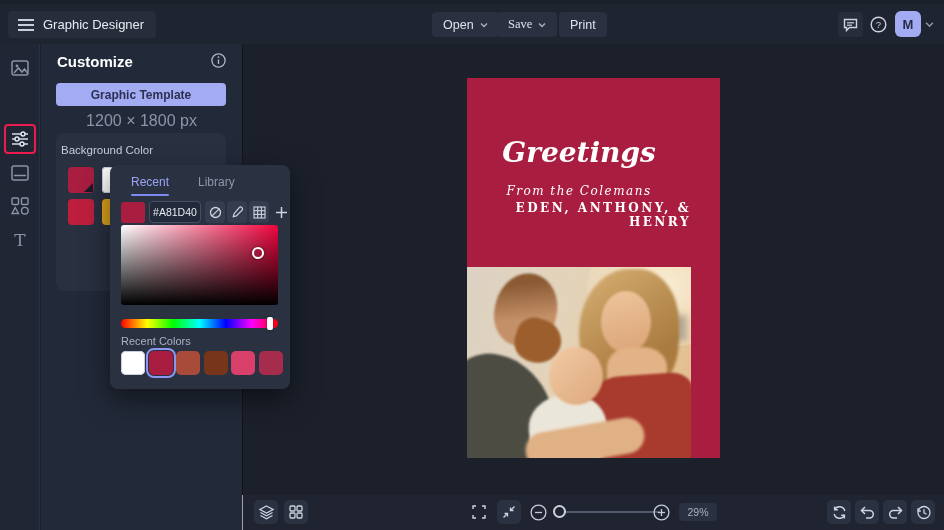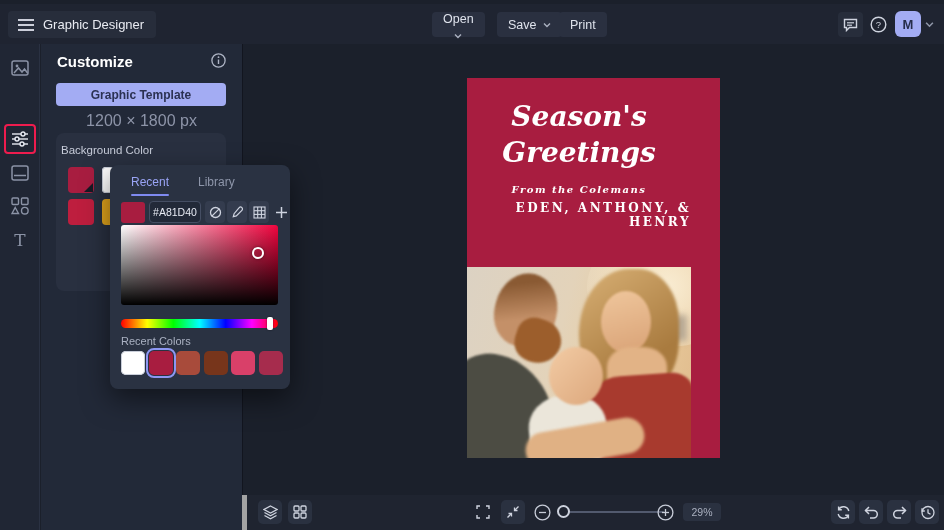--- a/index.html
+++ b/index.html
@@ -73,21 +73,21 @@
 
   
   #canvas { position:absolute; left:242px; top:40px; width:702px; height:455px; background:#1b202b;
             border-left:1px solid #12151f; }
   #card { position:absolute; left:224px; top:38px; width:253px; height:380px; }
   .card-text { position:absolute; left:0; top:0; width:224px; text-align:center; color:#fff; }
   .script { font-family:"DejaVu Serif", serif; font-style:italic; font-weight:bold; }
   .t1 { position:absolute; top:22px; width:224px; font-size:28px; }
   .t2 { position:absolute; top:58px; width:224px; font-size:28px; }
   .sub { position:absolute; top:106px; width:224px; font-family:"DejaVu Serif",serif; font-style:italic;
-         font-weight:bold; font-size:10px; letter-spacing:1.5px; }
+         font-weight:normal; font-size:12px; letter-spacing:1.5px; }
   .names { position:absolute; top:123px; width:224px; font-family:"DejaVu Serif",serif;
            font-weight:bold; font-size:12px; letter-spacing:2.5px;text-align:right; }
 
   
   #photo { position:absolute; left:0; top:189px; width:224px; height:191px; overflow:hidden;
            background:linear-gradient(105deg,#dcd2c3 0%,#e3d3ba 40%,#eacd9e 70%,#dfb98b 100%); }
   #photo div { position:absolute; }
   .ph-glow { left:120px; top:-40px; width:160px; height:120px; border-radius:50%;
              background:radial-gradient(circle,#f9ecd2,rgba(249,236,210,0)); }
   .ph-block { left:168px; top:48px; width:52px; height:26px; background:#b7a894; filter:blur(3px); }
@@ -106,21 +106,21 @@
                 transform:rotate(-4deg); filter:blur(1px); }
   .ph-baby-head { left:82px; top:80px; width:54px; height:58px; border-radius:50%;
                   background:linear-gradient(135deg,#f2cba4,#dca77c); filter:blur(1px); }
   .ph-baby-body { left:62px; top:128px; width:78px; height:70px; background:#ebe6da; border-radius:45% 45% 30% 30%;
                   transform:rotate(-6deg); filter:blur(1px); }
   .ph-wom-arm { left:58px; top:158px; width:120px; height:36px; background:#e0b184; border-radius:20px;
                 transform:rotate(-10deg); filter:blur(1.5px); }
 
   
   #bottombar { position:absolute; left:242px; top:495px; width:702px; height:35px; background:#1f2430;
-               border-left:5px solid #a3a3a3; }
+               border-left:1px solid #a3a3a3; }
   .bb-btn { position:absolute; top:5px; width:24px; height:24px; background:#2a3140; border-radius:5px;
             display:flex; align-items:center; justify-content:center; color:#cfd4df; cursor:pointer; }
   .bb-plain { position:absolute; top:5px; width:24px; height:24px; display:flex; align-items:center;
               justify-content:center; color:#c7ccd8; cursor:pointer; }
   .zoom-track { position:absolute; left:311px; top:16px; width:106px; height:2px; background:#525a6e; border-radius:1px; }
   .zoom-handle { position:absolute; left:-1px; top:-6px; width:13px; height:13px; border-radius:50%;
                  background:#1f2430; border:2px solid #cdd2dd; cursor:pointer; }
   .zoom-pct { position:absolute; left:436px; top:8px; width:38px; height:18px; background:#2a3140;
               border-radius:4px; color:#aab0bf; font-size:10.5px; display:flex; align-items:center;
               justify-content:center; }
@@ -138,29 +138,29 @@
             <g stroke="#dfe3ec" stroke-width="1.8">
               <line x1="0" y1="1" x2="16" y2="1"></line>
               <line x1="0" y1="6" x2="16" y2="6"></line>
               <line x1="0" y1="11" x2="16" y2="11"></line>
             </g>
           </svg>
       </span>
       <span class="t">Graphic Designer</span>
     </div>
 
-    <div class="tb-btn" style="left:432px;flex-direction:column;">
+    <div class="tb-btn" style="left:432px;">
       <span>Open</span>
       <span class="chev">
         <svg width="8" height="8" viewBox="0 0 8 8">
             <polyline points="1,2.5 4,5.5 7,2.5" fill="none" stroke="#aab0bf" stroke-width="1.4"></polyline>
           </svg>
       </span>
     </div>
-    <div class="tb-btn" style="left:497px;">
+    <div class="tb-btn" style="left:497px;font-family:Liberation Serif, serif;">
       <span>Save</span>
       <span class="chev">
         <svg width="8" height="8" viewBox="0 0 8 8">
             <polyline points="1,2.5 4,5.5 7,2.5" fill="none" stroke="#aab0bf" stroke-width="1.4"></polyline>
           </svg>
       </span>
     </div>
     <div class="tb-btn" style="left:559px;">
       <span>Print</span>
     </div>
@@ -312,21 +312,20 @@
     <div class="rsw white-border" style="left: 11px; background: rgb(255, 255, 255);"></div>
     <div class="rsw sel" style="left: 38.5px; background: rgb(168, 29, 64);"></div>
     <div class="rsw" style="left: 66px; background: rgb(168, 75, 59);"></div>
     <div class="rsw" style="left: 93.5px; background: rgb(119, 53, 27);"></div>
     <div class="rsw" style="left: 121px; background: rgb(217, 64, 105);"></div>
     <div class="rsw" style="left: 148.5px; background: rgb(166, 44, 77);"></div>
   </div>
 
   <div id="canvas">
     <div id="card" style="background: rgb(168, 29, 64);">
-      <div class="card-text t1 script">Season's</div>
       <div class="card-text t2 script">Greetings</div>
       <div class="card-text sub">From the Colemans</div>
       <div class="card-text names">EDEN, ANTHONY, &amp; HENRY</div>
 
       <div id="photo">
         <div class="ph-glow"></div>
         <div class="ph-block"></div>
         <div class="ph-man-body"></div>
         <div class="ph-wom-hair"></div>
         <div class="ph-wom-face"></div>

